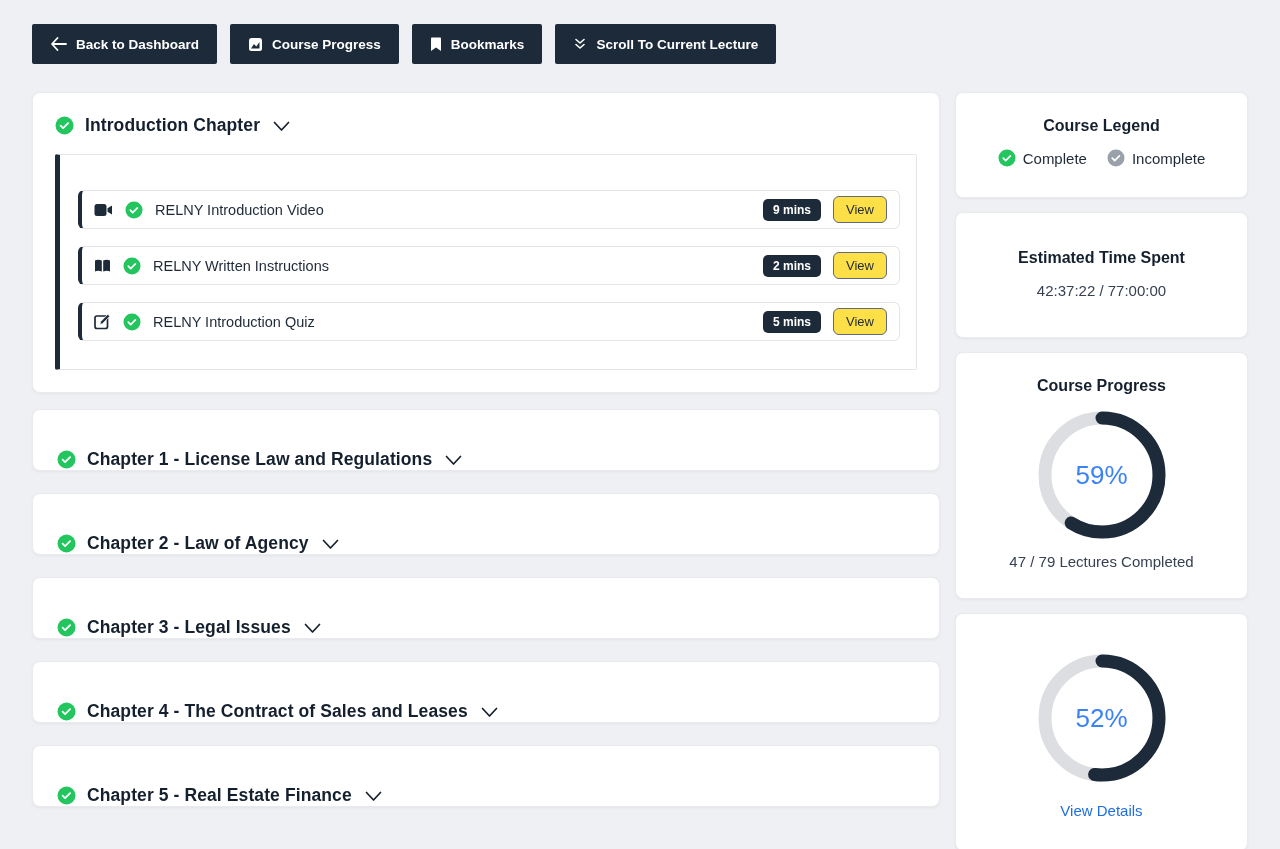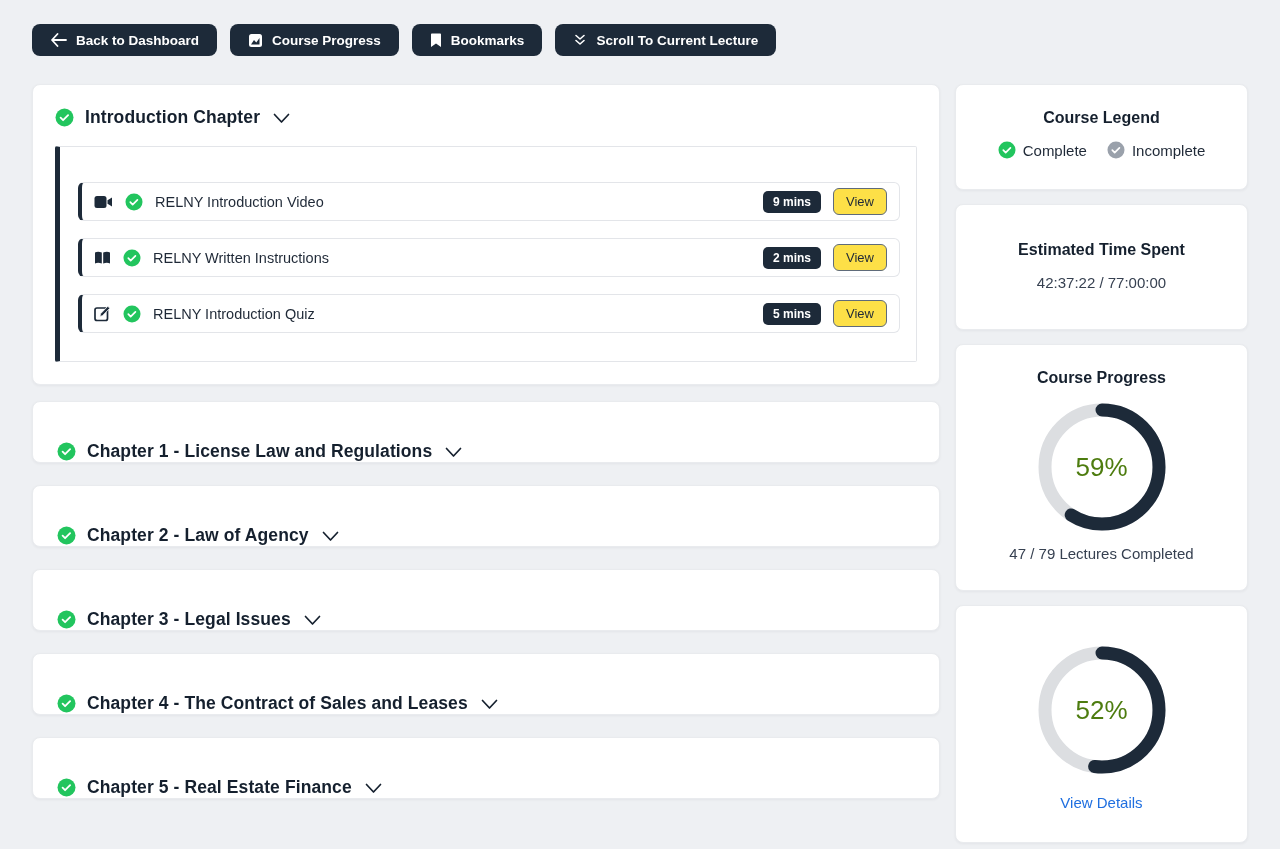--- a/index.html
+++ b/index.html
@@ -9,22 +9,22 @@
     font-family:"Liberation Sans", sans-serif;
     color:#1f2937;
   }
   .page { padding:24px 32px 0 32px; }
 
   
   .toolbar { display:flex; gap:13px; margin-bottom:28px; }
   .tb-btn {
     display:flex; align-items:center; gap:9px;
     background:var(--navy,#1d2a39); color:#fff;
-    border:none; border-radius:8px;
-    height:32px; padding:0 18px;
+    border:none; border-radius:2px;
+    height:40px; padding:0 18px;
     font-family:"Liberation Sans",sans-serif;
     font-size:13.5px; font-weight:700; cursor:pointer;
   }
   .tb-btn svg { display:block; }
 
   
   .layout { display:flex; gap:15px; align-items:flex-start; }
   .main { width:908px; flex:none; }
   .sidebar { width:293px; flex:none; display:flex; flex-direction:column; gap:14px; }
 
@@ -87,21 +87,21 @@
   .legend-item { display:flex; align-items:center; gap:7px; }
   .legend-gap { width:4px; }
   .time-value { margin-top:15px; font-size:15px; color:#374151; }
 
   .donut-wrap { position:relative; width:132px; height:132px; margin:14px auto 12px auto; }
   .donut-wrap svg { transform:rotate(-90deg); display:block; }
   .donut-track { fill:none; stroke:var(--track,#dcdee1); stroke-width:13; }
   .donut-fill  { fill:none; stroke:var(--navy,#1d2a39); stroke-width:13; stroke-linecap:round; }
   .donut-label {
     position:absolute; inset:0; display:flex; align-items:center; justify-content:center;
-    font-size:26px; color:#4d7c0f;
+    font-size:26px; color:#3b82f6;
   }
   .donut-caption { font-size:15px; color:#374151; margin-top:4px; }
   .details-link { display:inline-block; margin-top:6px; font-size:15px; color:var(--link,#1f6fe0); text-decoration:none; cursor:pointer; }
 
   .icon { display:inline-flex; flex:none; }
 </style>
 </head>
 <body>
 
 <div class="page">

